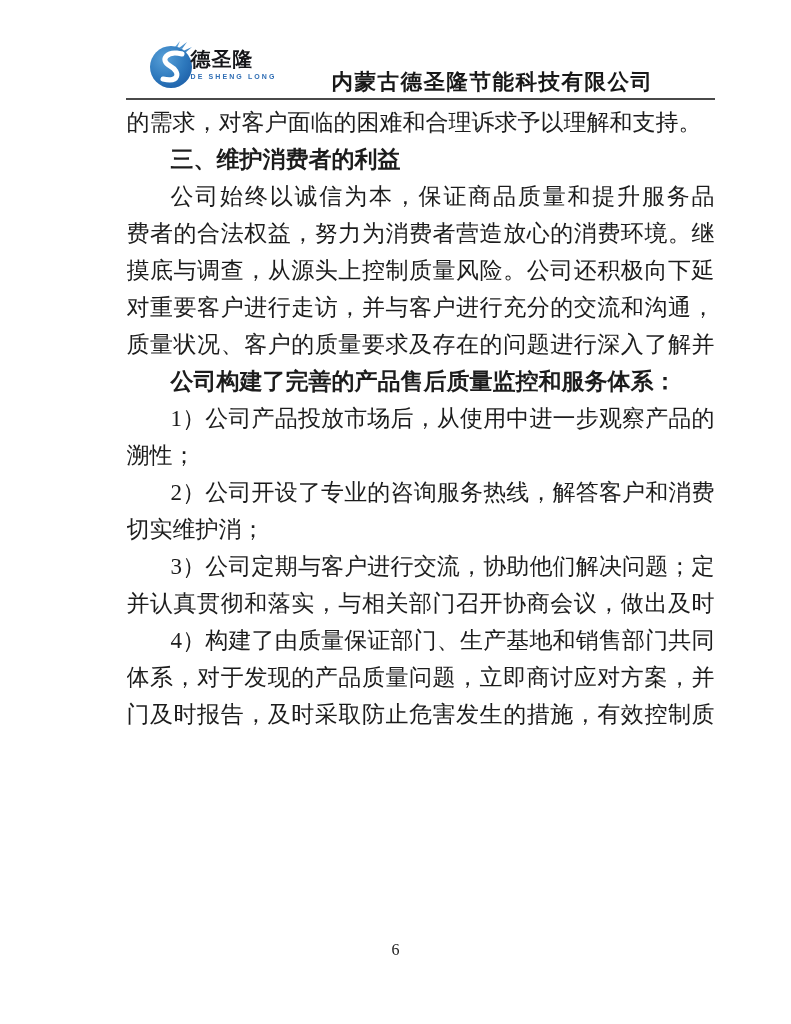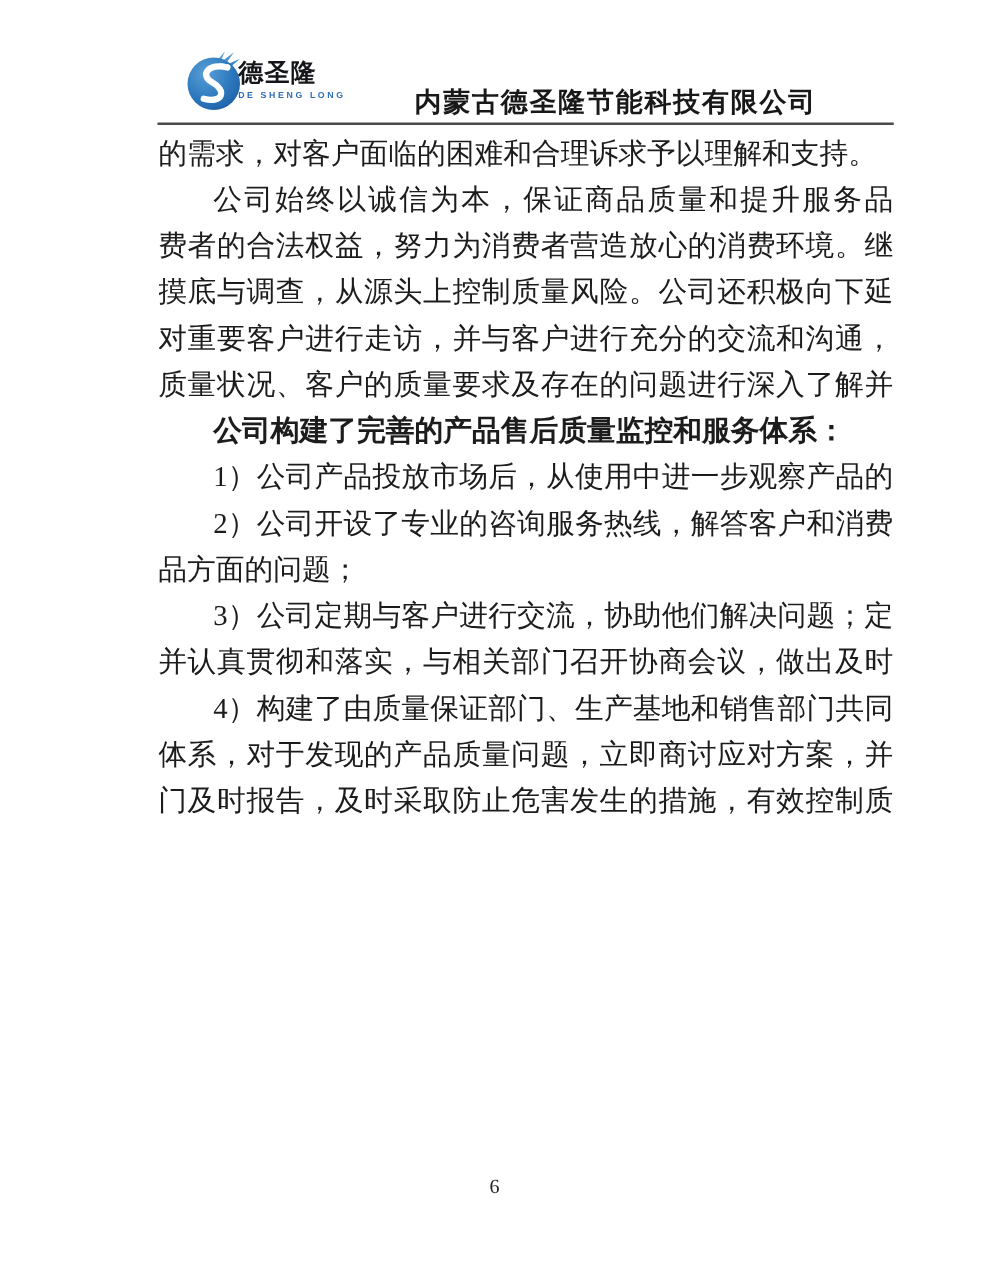--- a/index.html
+++ b/index.html
@@ -126,36 +126,40 @@
 
     <div class="company-name">内蒙古德圣隆节能科技有限公司</div>
 
     <div class="header-rule"></div>
   </header>
 
   <main class="doc-body" id="doc-body">
       <div class="para">
         <div class="line first last">的需求，对客户面临的困难和合理诉求予以理解和支持。</div>
       </div>
+      <div class="para indent bold">
+        <div class="line first last">三、维护消费者的利益</div>
+      </div>
       <div class="para indent">
         <div class="line first">公司始终以诚信为本，保证商品质量和提升服务品质，切实维护消</div>
         <div class="line">费者的合法权益，努力为消费者营造放心的消费环境。继续建立和完善</div>
         <div class="line">摸底与调查，从源头上控制质量风险。公司还积极向下延伸质量工作链，</div>
         <div class="line">对重要客户进行走访，并与客户进行充分的交流和沟通，对我公司产品</div>
         <div class="line last">质量状况、客户的质量要求及存在的问题进行深入了解并提出相应对策。</div>
       </div>
       <div class="para indent bold">
         <div class="line first last">公司构建了完善的产品售后质量监控和服务体系：</div>
       </div>
       <div class="para indent">
         <div class="line first">1）公司产品投放市场后，从使用中进一步观察产品的有效性和安全</div>
+        <div class="line last">溯性；</div>
       </div>
       <div class="para indent">
         <div class="line first">2）公司开设了专业的咨询服务热线，解答客户和消费者对使用其产</div>
-        <div class="line last">品方面的问题；</div>
+        <div class="line last">切实维护消；</div>
       </div>
       <div class="para indent">
         <div class="line first">3）公司定期与客户进行交流，协助他们解决问题；定期安排人员收</div>
         <div class="line last">并认真贯彻和落实，与相关部门召开协商会议，做出及时调整和改善；</div>
       </div>
       <div class="para indent">
         <div class="line first">4）构建了由质量保证部门、生产基地和销售部门共同组成的大质量</div>
         <div class="line">体系，对于发现的产品质量问题，立即商讨应对方案，并向相关主管部</div>
         <div class="line last">门及时报告，及时采取防止危害发生的措施，有效控制质量风险的发生。</div>
       </div>

